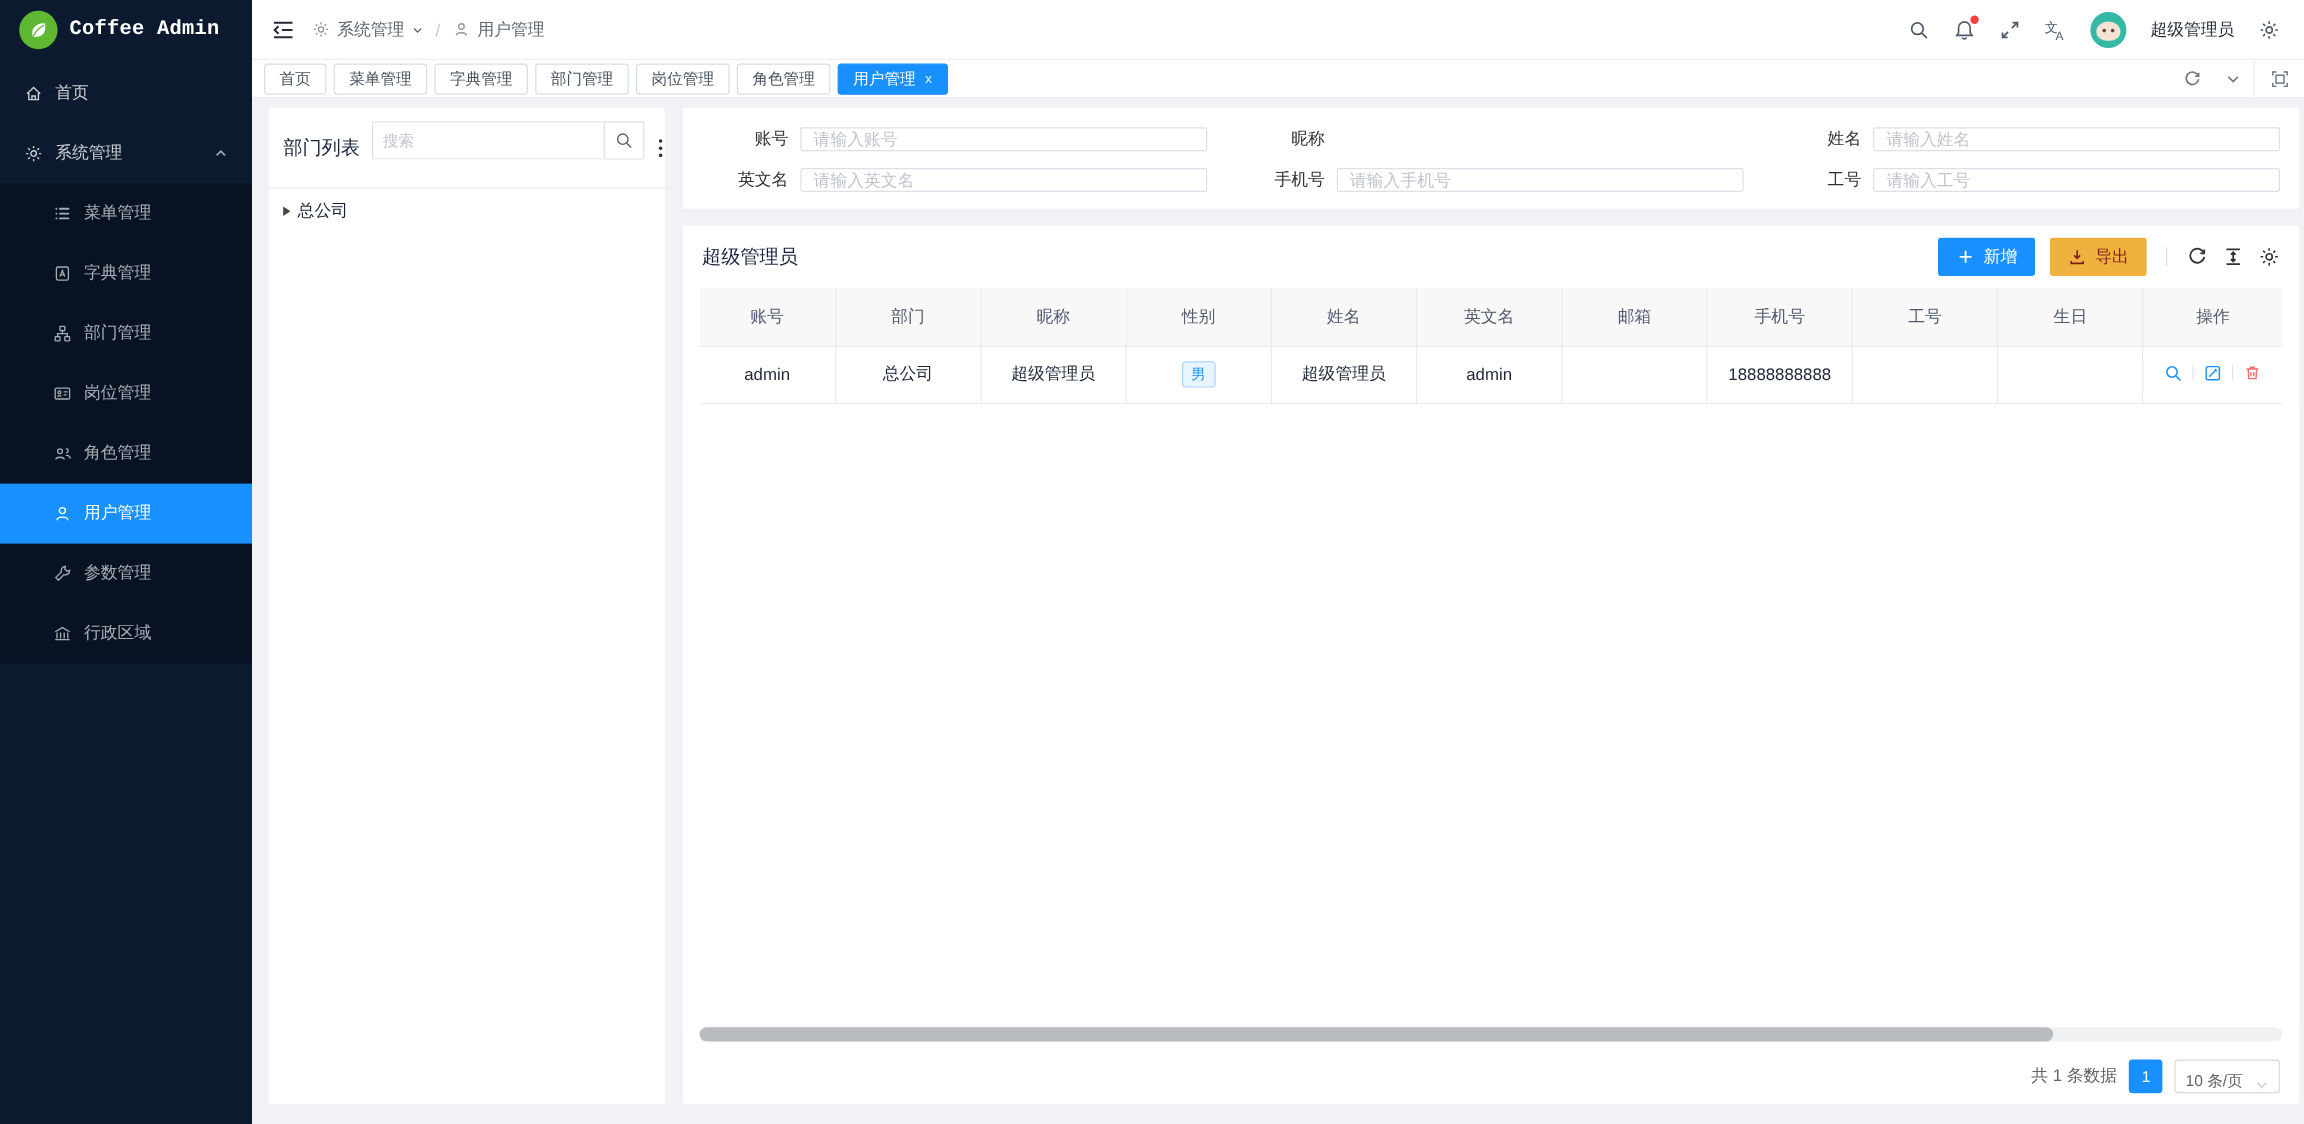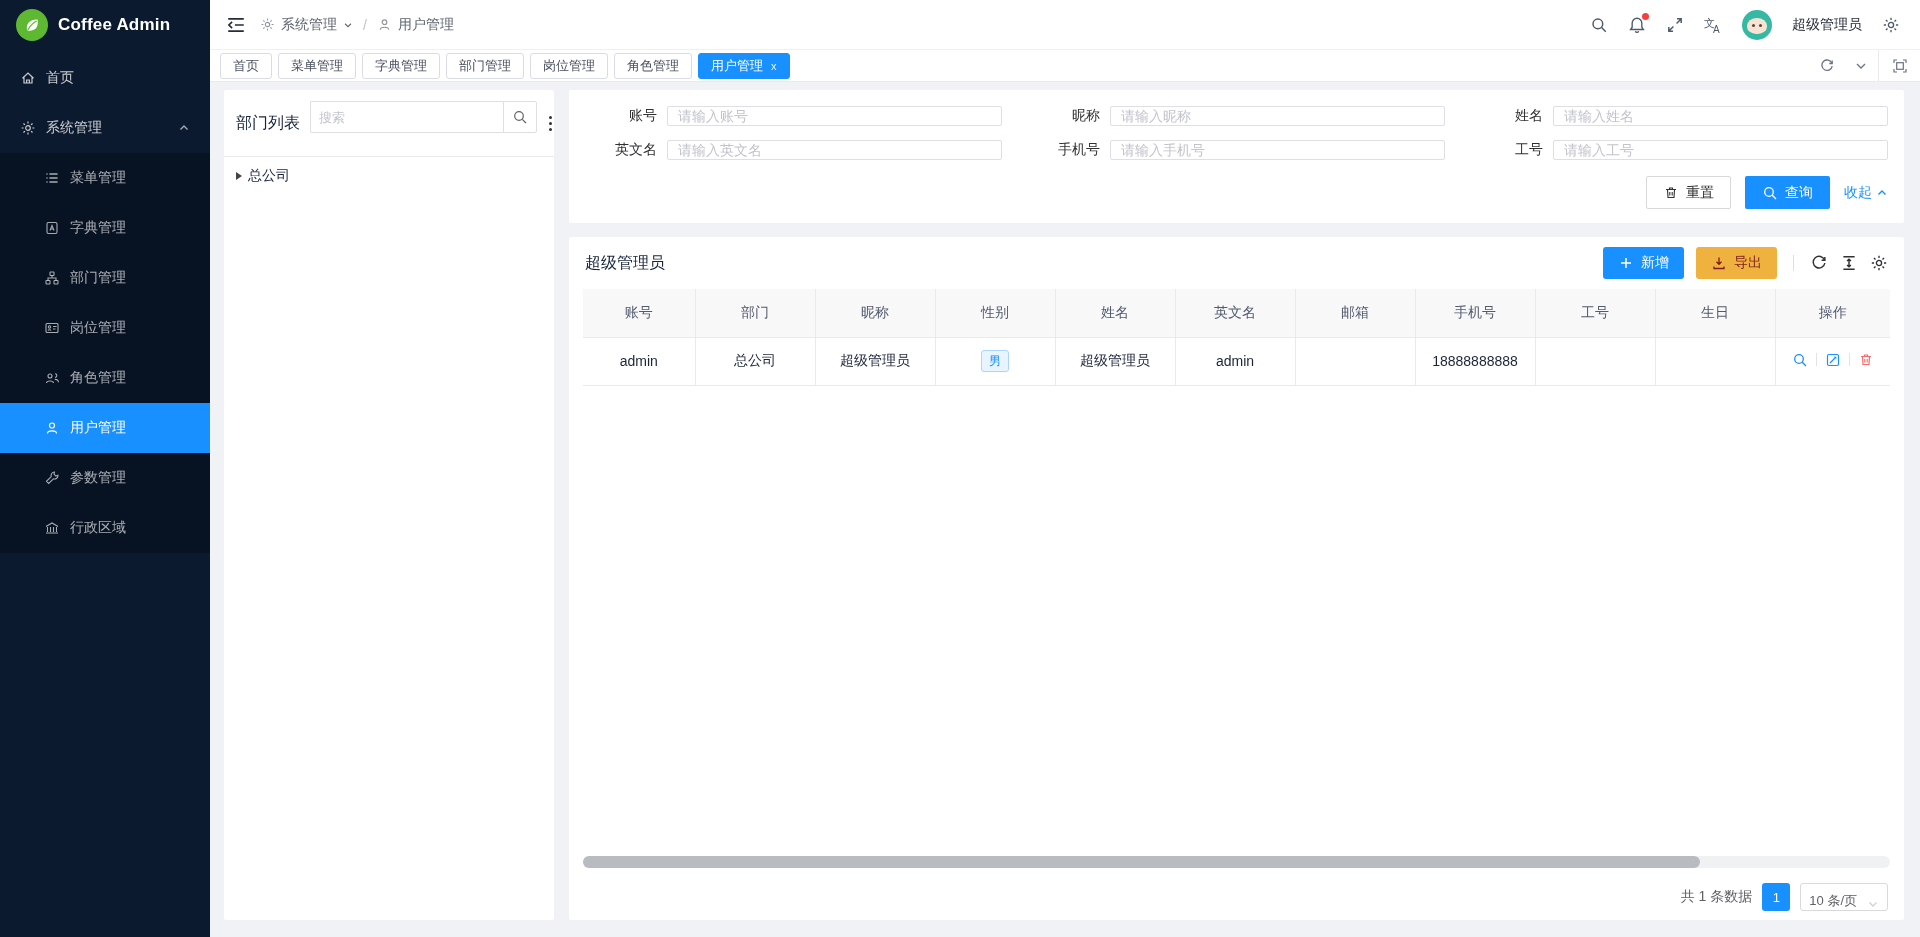--- a/index.html
+++ b/index.html
@@ -1,21 +1,21 @@
 <!DOCTYPE html>
 <html><head>
 <meta charset="utf-8">
 <style>
   * { margin:0; padding:0; box-sizing:border-box; }
   html,body { width:1920px; height:937px; overflow:hidden;
     font-family:"Liberation Sans","DejaVu Sans",sans-serif; font-size:14px; color:#17233d; }
   .app { display:flex; width:1920px; height:937px; background:#f0f2f5; }
 
   
-  .sidebar { width:210px; height:100%; background:#0b1a2e; color:rgba(255,255,255,.78); flex:0 0 210px; }
+  .sidebar { width:210px; height:100%; background:#0b1a2e; color:rgba(255,255,255,.78); flex:0 0 210px;font-family:Liberation Mono, monospace; }
   .logo { height:49px; display:flex; align-items:center; gap:10px; padding-left:16px; }
   .logo-badge { width:32px; height:32px; border-radius:50%; background:#5fb832; display:flex; align-items:center; justify-content:center; }
   .logo-title { color:#fff; font-weight:bold; font-size:17px; letter-spacing:.2px; }
   .menu { margin-top:4px; }
   .menu-item { height:50px; display:flex; align-items:center; gap:10px; padding:0 20px; cursor:pointer; font-size:14px; }
   .menu-item .mi { width:16px; height:16px; flex:0 0 16px; }
   .menu-item .grow { flex:1; }
   .submenu { background:#071222; }
   .submenu .menu-item { padding-left:44px; color:rgba(255,255,255,.65); }
   .menu-item.active { background:#1890ff; color:#fff; }
@@ -45,21 +45,21 @@
   
   .tabbar { height:33px; background:#fff; border-top:1px solid #f0f0f0; border-bottom:1px solid #e8eaec; display:flex; align-items:center; padding-left:10px; }
   .tab { height:26px; display:flex; align-items:center; padding:0 12px; border:1px solid #d8dce5; border-radius:3px; margin-right:6px; font-size:13px; color:#495060; background:#fff; cursor:pointer; }
   .tab.active { background:#1890ff; border-color:#1890ff; color:#fff; }
   .tab .tab-close { margin-left:8px; font-size:11px; opacity:.9; }
   .tab-controls { margin-left:auto; display:flex; align-items:center; height:100%; color:#6b7280; }
   .tab-ctrl { width:34px; height:100%; display:flex; align-items:center; justify-content:center; cursor:pointer; }
   .tab-ctrl.bordered { border-left:1px solid #e8eaec; width:42px; }
 
   
-  .content { flex:1; display:flex; padding:8px 16px 17px 14px; gap:15px; min-height:0; }
+  .content { flex:1; display:flex; padding:8px 4px 17px 14px; gap:15px; min-height:0; }
   .card { background:#fff; border-radius:2px; }
 
   
   .dept-card { width:330px; flex:0 0 330px; display:flex; flex-direction:column; }
   .dept-head { display:flex; align-items:center; padding:11px 12px; gap:10px; border-bottom:1px solid #e8eaec; }
   .dept-title { font-size:16px; color:#17233d; white-space:nowrap; }
   .dept-search { flex:1; display:flex; height:44px; }
   .dept-search input { flex:1; min-width:0; height:32px; border:1px solid #dcdfe6; border-right:none; border-radius:2px 0 0 2px; padding:0 8px; font-size:13px; outline:none; color:#17233d; font-family:inherit; }
   .dept-search input::placeholder { color:#c0c4cc; }
   .dept-search-btn { width:34px; height:32px; border:1px solid #dcdfe6; border-radius:0 2px 2px 0; background:#fff; display:flex; align-items:center; justify-content:center; color:#606266; cursor:pointer; }
@@ -352,59 +352,37 @@
       <div class="right-col">
 
         <section class="card filter-card">
           <div class="filter-grid">
             <div class="f-field">
               <label class="f-label">账号</label>
               <input class="f-input" placeholder="请输入账号" style="">
             </div>
             <div class="f-field">
               <label class="f-label">昵称</label>
-              <input class="f-input" placeholder="请输入昵称" style="">
             </div>
             <div class="f-field">
               <label class="f-label">姓名</label>
               <input class="f-input" placeholder="请输入姓名" style="">
             </div>
             <div class="f-field">
               <label class="f-label">英文名</label>
               <input class="f-input" placeholder="请输入英文名" style="">
             </div>
             <div class="f-field">
               <label class="f-label">手机号</label>
               <input class="f-input" placeholder="请输入手机号" style="">
             </div>
             <div class="f-field">
               <label class="f-label">工号</label>
               <input class="f-input" placeholder="请输入工号" style="">
             </div>
-          </div>
-          <div class="filter-actions">
-            <button class="btn btn-plain">
-              <svg class="icon16" viewBox="0 0 16 16" fill="none" stroke="currentColor" stroke-width="1.1">
-                  <path d="M3 4.5h10M6.5 4.5V3h3v1.5M4.5 4.5l.5 8h6l.5-8M6.8 7v3.5M9.2 7v3.5"></path>
-                </svg>
-              <span>重置</span>
-            </button>
-            <button class="btn btn-primary">
-              <svg class="icon16" viewBox="0 0 16 16" fill="none" stroke="currentColor" stroke-width="1.3">
-                  <circle cx="7" cy="7" r="4.3"></circle>
-                  <path d="M10.3 10.3 14 14"></path>
-                </svg>
-              <span>查询</span>
-            </button>
-            <span class="link-collapse">
-              <span>收起</span>
-              <svg width="12" height="12" viewBox="0 0 12 12" fill="none" stroke="currentColor" stroke-width="1.4">
-                  <path d="M2.5 7.5 6 4l3.5 3.5"></path>
-                </svg>
-            </span>
           </div>
         </section>
 
         <section class="card table-card">
           <div class="tc-toolbar">
             <span class="tc-title">超级管理员</span>
             <div class="tc-right">
               <button class="btn btn-primary btn-sm">
                 <svg class="icon16" viewBox="0 0 16 16" fill="none" stroke="currentColor" stroke-width="1.5">
                     <path d="M8 3v10M3 8h10"></path>

